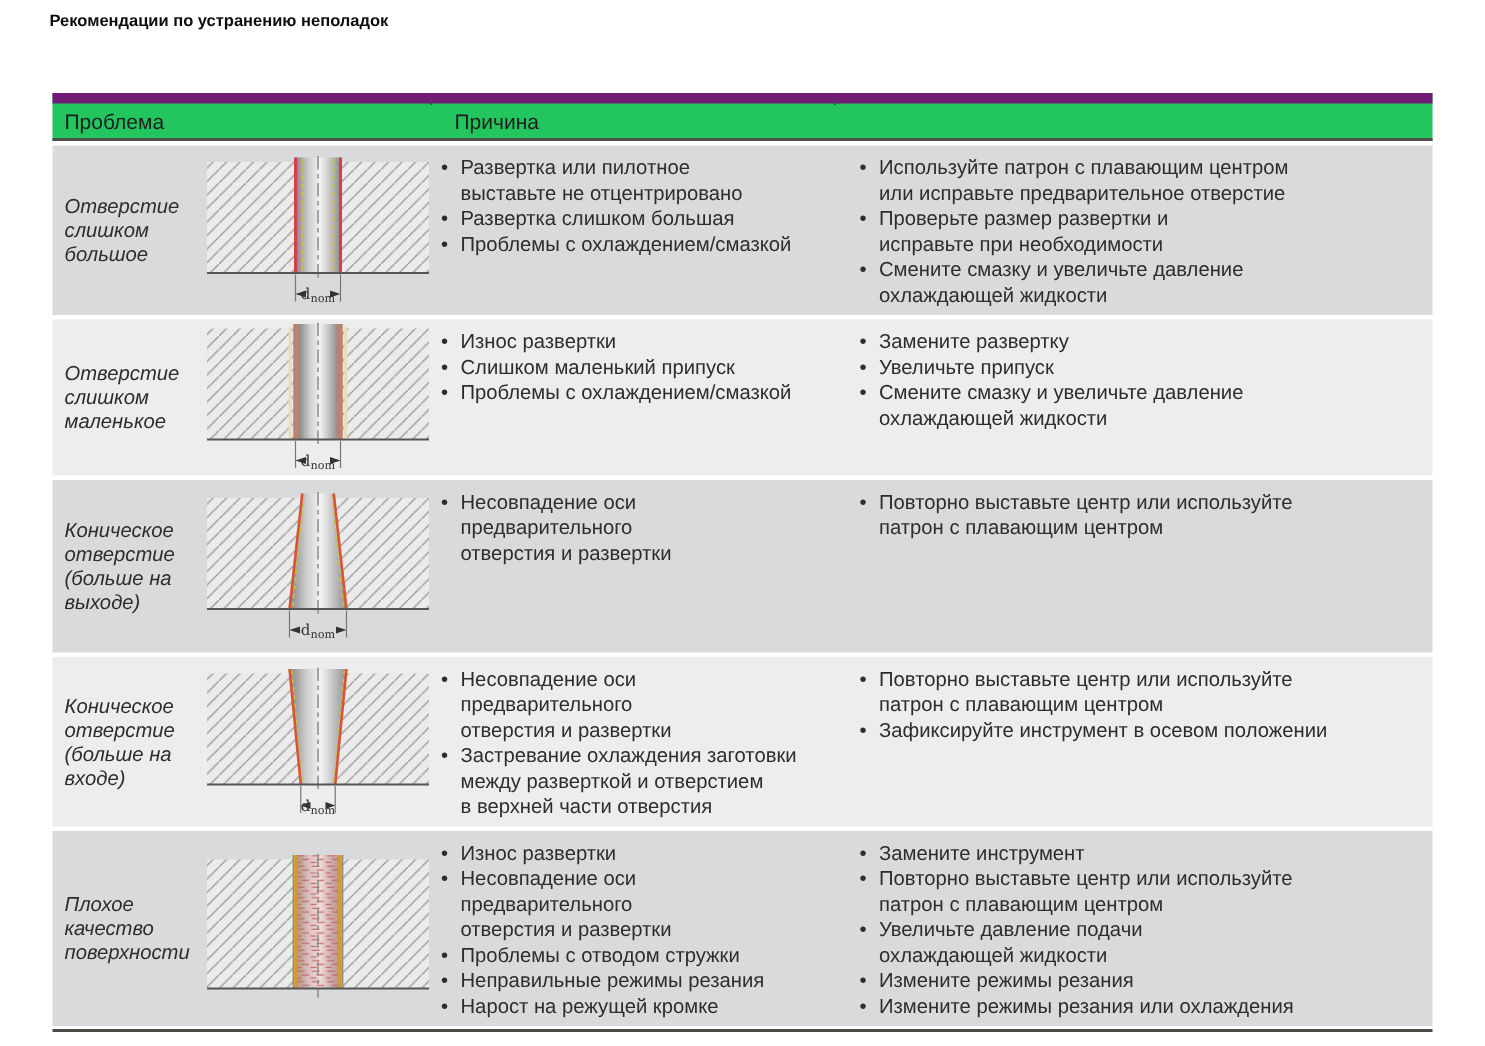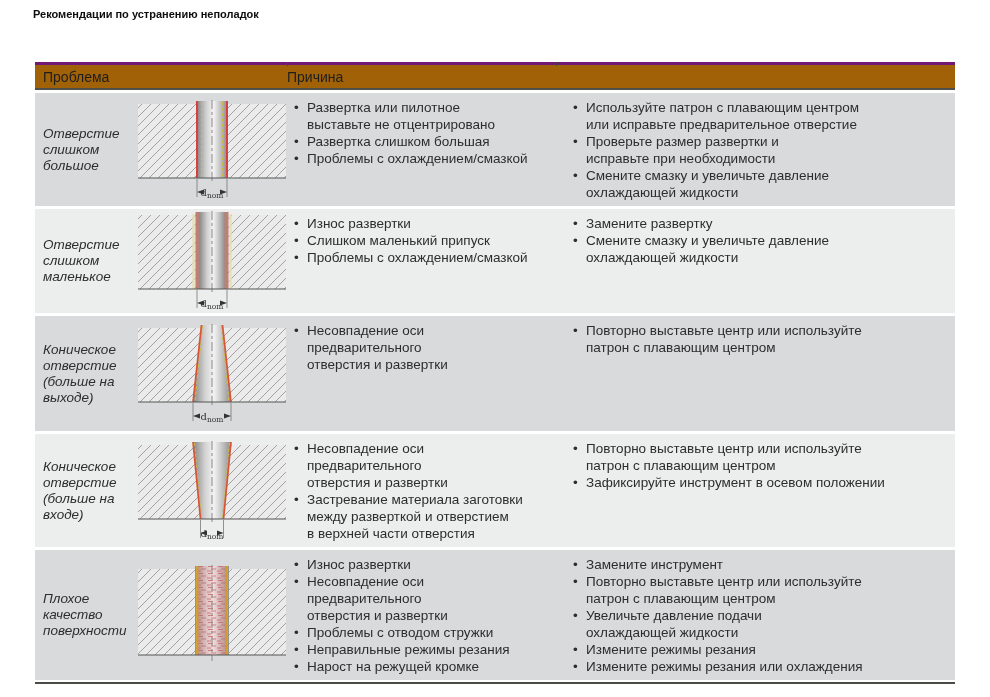--- a/index.html
+++ b/index.html
@@ -1,20 +1,20 @@
 <!DOCTYPE html>
 <html><head>
 <meta charset="utf-8">
 <style>
   html,body{margin:0;padding:0;background:#ffffff;}
   body{width:990px;height:697px;position:relative;font-family:"Liberation Sans",sans-serif;color:#2d2d2d;}
   .page-title{position:absolute;left:33px;top:8px;font-size:11px;font-weight:bold;color:#0d0d0d;}
   .trouble-table{position:absolute;left:35px;top:62px;width:920px;}
   .header-row{position:relative;display:grid;grid-template-columns:252px 269px 399px;align-items:center;
-    background:#a16207;border-top:3px solid #701a75;border-bottom:2px solid #50504a;height:23px;font-size:14px;color:#1e1e1e;}
+    background:#22c55e;border-top:7px solid #701a75;border-bottom:2px solid #50504a;height:23px;font-size:14px;color:#1e1e1e;gap:16px;}
   .header-row .tick{position:absolute;top:-3px;width:1px;height:4px;background:#45453f;}
   .h-cell-left{padding-left:8px;text-align:left;}
   .h-cell-center{text-align:left;}
   .t-row{display:grid;grid-template-columns:252px 269px 399px;margin-top:3px;}
   .t-row.dark{background:#d9dadb;}
   .t-row.light{background:#eceded;}
   .problem-cell{display:flex;align-items:center;}
   .problem-label{padding-left:8px;width:100px;font-size:13.5px;line-height:16px;white-space:pre-line;font-style:italic;}
   .diagram-wrap{margin-left:auto;display:flex;align-items:center;}
   .cell-list{padding:6px 4px 5px 6px;}
@@ -136,20 +136,21 @@
     <div class="cell-list">
       <ul class="bullets">
           <li>Износ развертки</li>
           <li>Слишком маленький припуск</li>
           <li>Проблемы с охлаждением/смазкой</li>
         </ul>
     </div>
     <div class="cell-list solution">
       <ul class="bullets">
           <li>Замените развертку</li>
+          <li>Увеличьте припуск</li>
           <li>Смените смазку и увеличьте давление
 охлаждающей жидкости</li>
         </ul>
     </div>
   </div>
 
   <div class="t-row dark" style="min-height:115px">
     <div class="problem-cell">
       <div class="problem-label">Коническое
 отверстие
@@ -210,21 +211,21 @@
           <path d="M86.5,92 L80,89.6 L80,94.4 Z" fill="#333333"></path>
           <text x="75" y="95.5" text-anchor="middle" font-size="10" fill="#333333"><tspan>d</tspan><tspan dy="2" font-size="7.5">nom</tspan></text>
         </svg>
       </div>
     </div>
     <div class="cell-list">
       <ul class="bullets">
           <li>Несовпадение оси
 предварительного
 отверстия и развертки</li>
-          <li>Застревание материала заготовки
+          <li>Застревание охлаждения заготовки
 между разверткой и отверстием
 в верхней части отверстия</li>
         </ul>
     </div>
     <div class="cell-list solution">
       <ul class="bullets">
           <li>Повторно выставьте центр или используйте
 патрон с плавающим центром</li>
           <li>Зафиксируйте инструмент в осевом положении</li>
         </ul>

